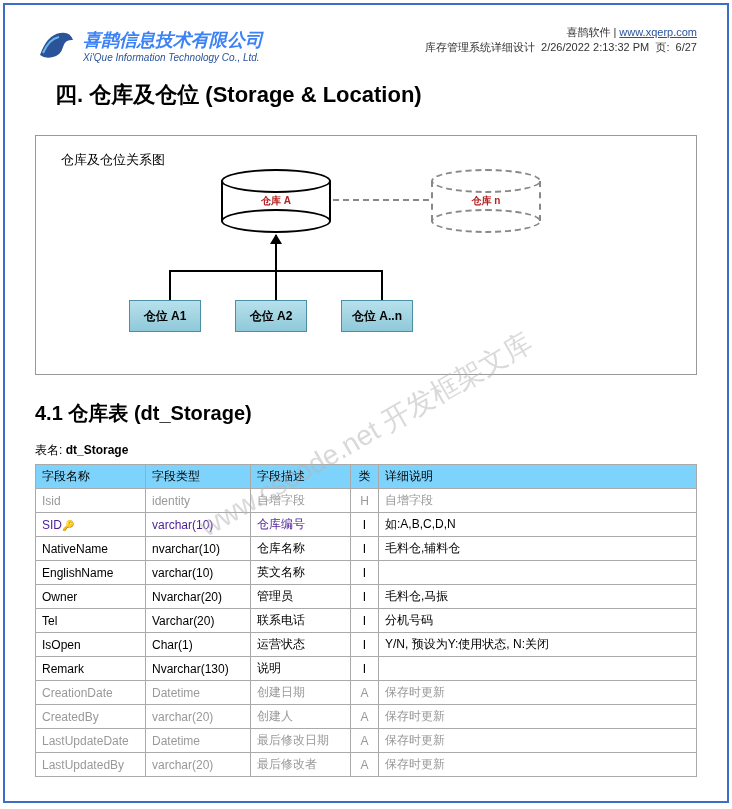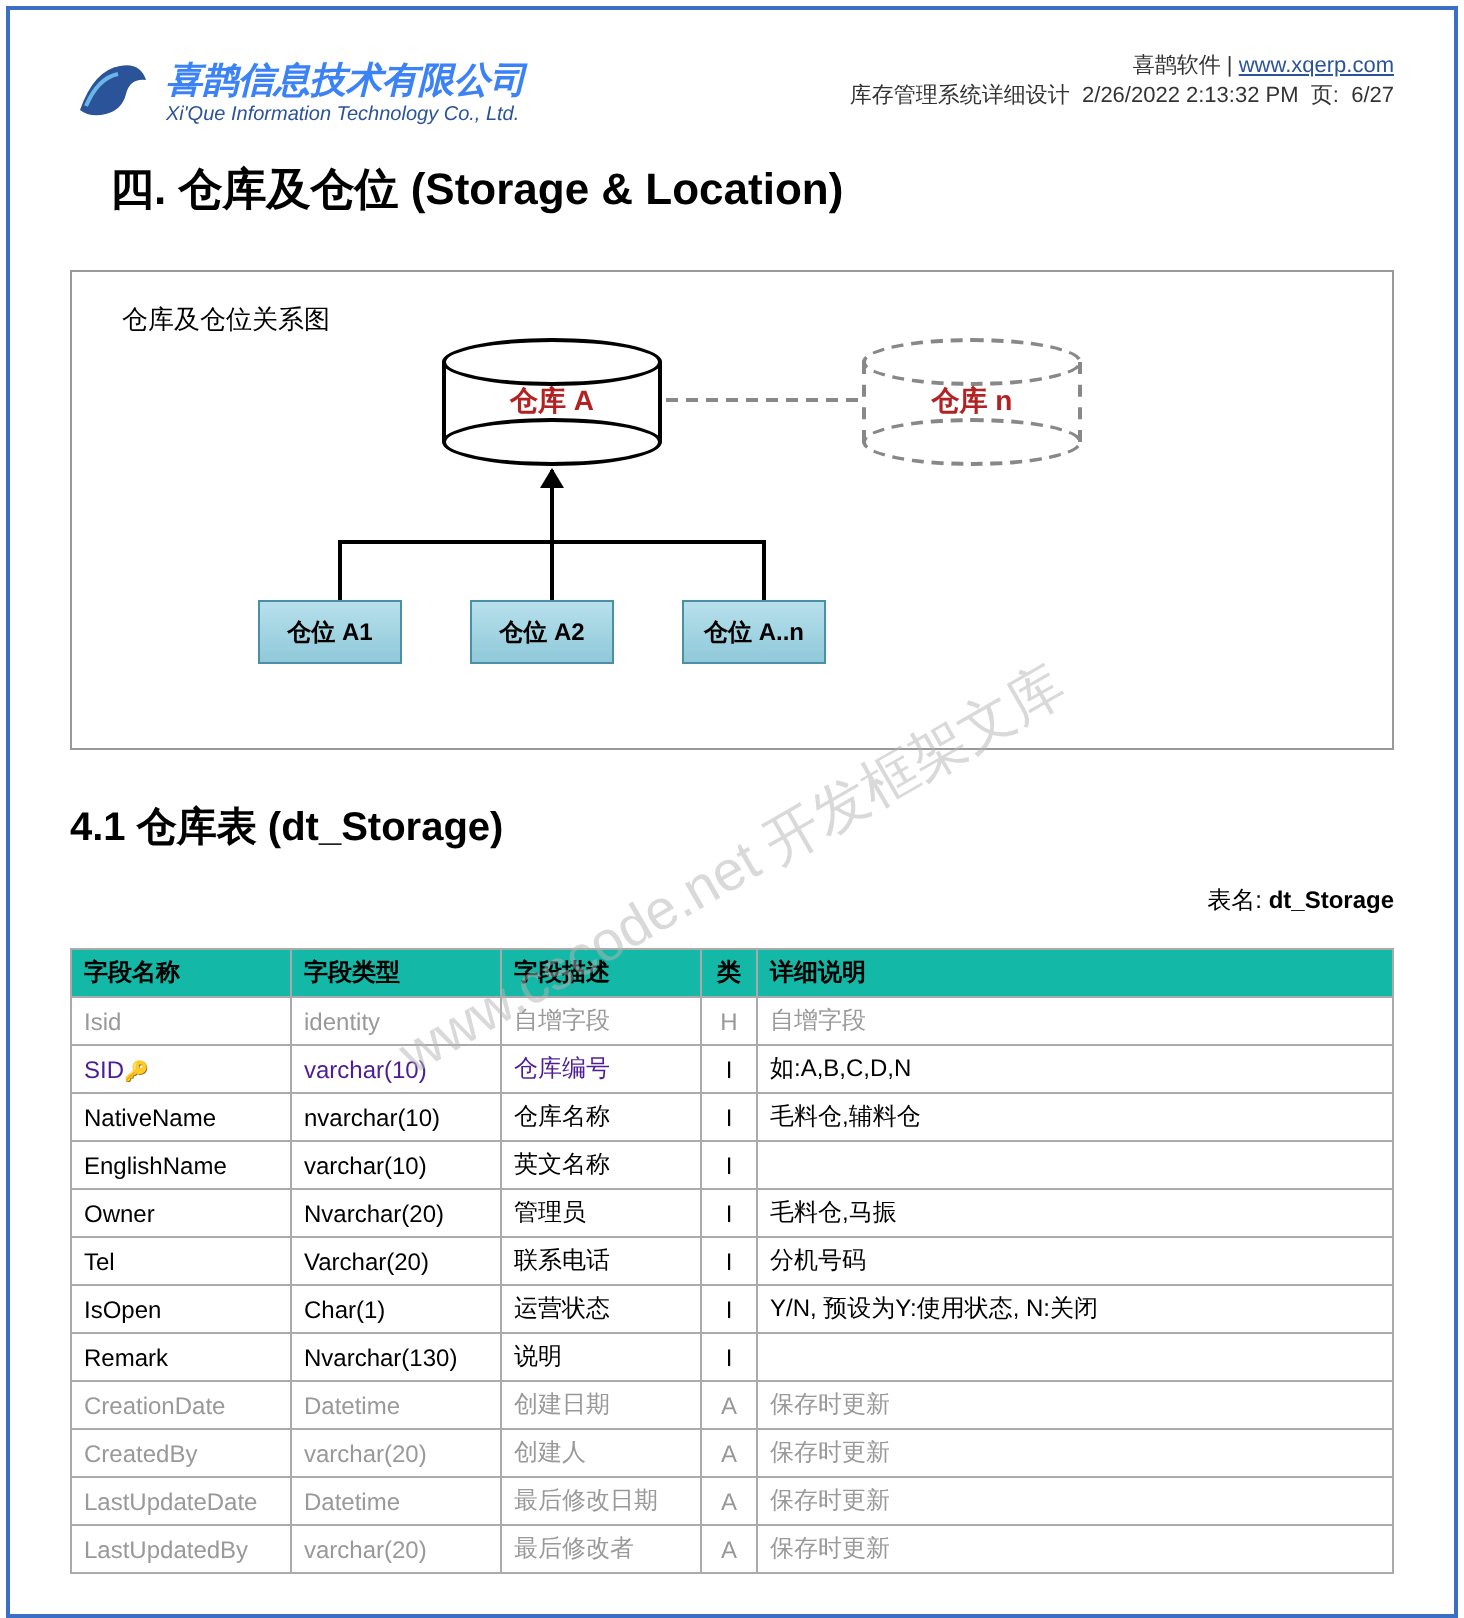--- a/index.html
+++ b/index.html
@@ -11,36 +11,36 @@
 .company-cn { font-size: 18px; font-weight: bold; font-style: italic; color: #3b82f6; }
 .company-en { font-size: 10px; color: #2a5399; font-style: italic; }
 .header-right { text-align: right; font-size: 11px; color: #333; }
 .header-right a { color: #2a5399; text-decoration: underline; }
 h1 { font-size: 22px; font-weight: bold; color: #000; margin: 15px 0 25px 20px; }
 .diagram-box { border: 1px solid #999; padding: 15px 25px 25px; margin-bottom: 25px; }
 .diagram-title { font-size: 13px; margin-bottom: 0; }
 .diagram { position: relative; height: 180px; }
 .cylinder { position: absolute; }
 .cyl-top, .cyl-bot { width: 110px; height: 24px; border: 2px solid #000; border-radius: 50%; background: #fff; }
-.cyl-mid { width: 110px; height: 40px; border-left: 2px solid #000; border-right: 2px solid #000; margin-top: -12px; margin-bottom: -12px; display: flex; align-items: center; justify-content: center; font-weight: bold; color: #b22222; font-size: 14px; }
+.cyl-mid { width: 110px; height: 40px; border-left: 2px solid #000; border-right: 2px solid #000; margin-top: -12px; margin-bottom: -12px; display: flex; align-items: center; justify-content: center; font-weight: bold; color: #b22222; font-size: 10px; }
 .cyl-bot { position: relative; z-index: -1; }
 .cyl-dashed .cyl-top, .cyl-dashed .cyl-bot { border-style: dashed; border-color: #888; }
 .cyl-dashed .cyl-mid { border-left: 2px dashed #888; border-right: 2px dashed #888; }
 .dash-line { position: absolute; border-top: 2px dashed #888; }
 .arrow-up { position: absolute; width: 2px; background: #000; }
 .arrow-up::before { content: ''; position: absolute; top: -1px; left: -5px; border-left: 6px solid transparent; border-right: 6px solid transparent; border-bottom: 10px solid #000; }
 .hline { position: absolute; height: 2px; background: #000; }
 .vline { position: absolute; width: 2px; background: #000; }
 .loc-box { position: absolute; width: 72px; height: 32px; background: linear-gradient(#b8e0ec, #8fc9d9); border: 1px solid #4a8fa3; display: flex; align-items: center; justify-content: center; font-size: 12px; font-weight: bold; }
 .watermark { position: absolute; left: 50%; top: 430px; transform: translate(-50%, -50%) rotate(-30deg); font-size: 28px; color: rgba(180,180,180,0.5); pointer-events: none; white-space: nowrap; }
 h2 { font-size: 20px; font-weight: bold; margin: 20px 0 15px; }
-.table-label { font-size: 12px; margin-bottom: 15px; text-align: right; }
+.table-label { font-size: 12px; margin-bottom: 5px; }
 table { width: 100%; border-collapse: collapse; font-size: 12px; }
 th, td { border: 1px solid #aaa; padding: 3px 6px; text-align: left; }
-th { background: #14b8a6; font-weight: bold; }
+th { background: #7dd3fc; font-weight: normal; }
 .col-name { width: 110px; }
 .col-type { width: 105px; }
 .col-desc { width: 100px; }
 .col-cat { width: 28px; text-align: center; }
 .gray-row td { color: #999; }
 .red { color: #4c1d95; }
 .key-icon { font-size: 10px; }
 </style>
 </head>
 <body>

